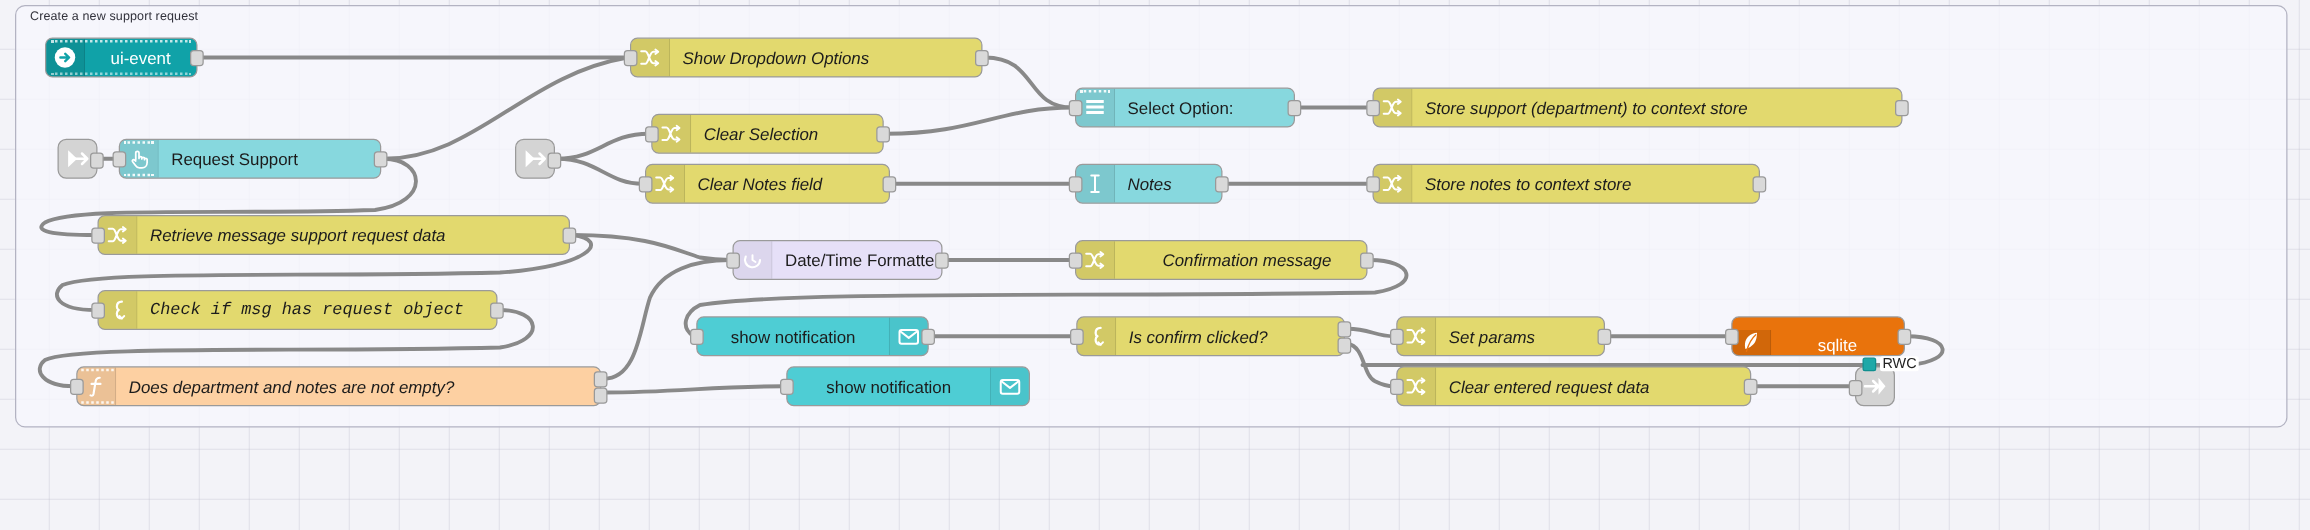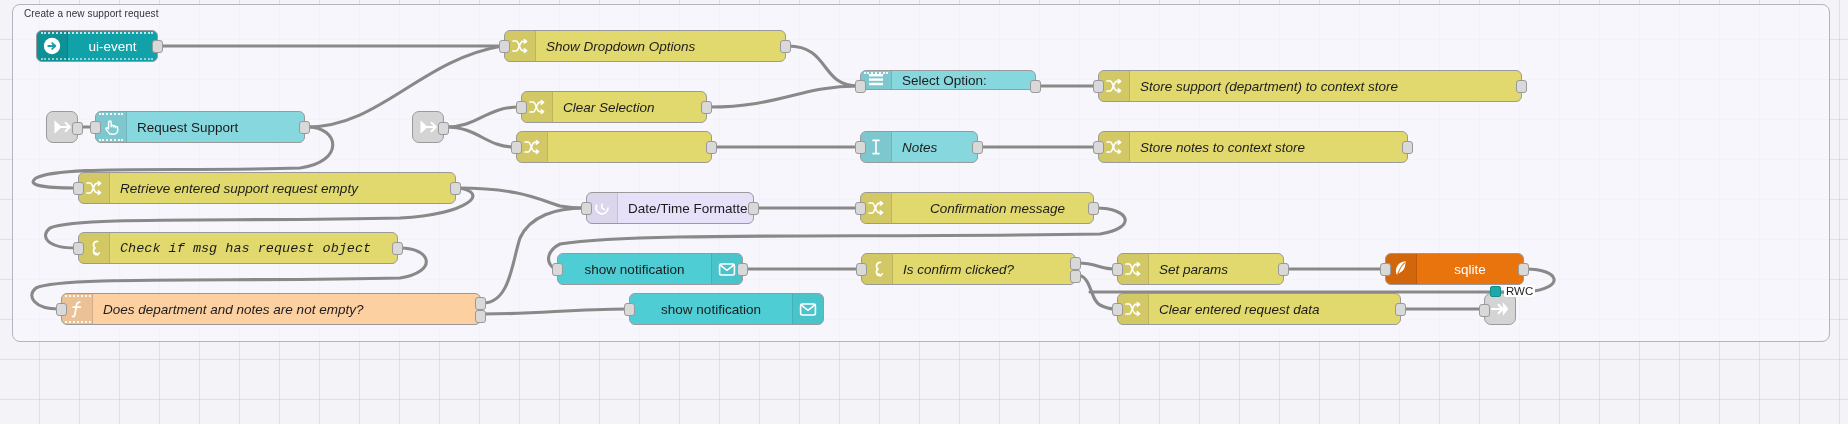--- a/index.html
+++ b/index.html
@@ -205,21 +205,21 @@
       <svg class="icon-svg" width="18" height="18" viewBox="0 0 18 18">
           <path d="M2 4h3.2c2.6 0 3.4 9.6 6.4 9.6h3.2M2 14h3.2c2.6 0 3.4-9.6 6.4-9.6H15" stroke="#fff" stroke-width="1.7" fill="none" stroke-linecap="round"></path>
           <path d="M13.3 2.6L15.6 4.4 13.3 6.2M13.3 11.8l2.3 1.8-2.3 1.8" stroke="#fff" stroke-width="1.5" fill="none" stroke-linecap="round" stroke-linejoin="round"></path>
         </svg>
     </div>
     <div class="label italic left">Show Dropdown Options</div>
     <div class="port in" style="top:9px;"></div>
     <div class="port out" style="top:9px;"></div>
   </div>
 
-  <div class="node n-ui-teal" style="left:860px;top:70px;width:176px;height:20px;">
+  <div class="node n-ui-teal" style="left:860px;top:70px;width:176px;height:32px;">
     <div class="dotted-top" style="left:3px;width:24px;right:auto;border-color:rgba(255,255,255,.9);"></div>
     <div class="icon-box">
       <svg class="icon-svg" width="18" height="16" viewBox="0 0 18 16">
           <rect x="2" y="2" width="14" height="2.4" fill="#fff"></rect>
           <rect x="2" y="6.4" width="14" height="2.4" fill="#fff"></rect>
           <rect x="2" y="10.8" width="14" height="2.4" fill="#fff"></rect>
         </svg>
     </div>
     <div class="label left">Select Option:</div>
     <div class="port in" style="top:9px;"></div>
@@ -263,20 +263,21 @@
     <div class="port out" style="top:9px;"></div>
   </div>
 
   <div class="node n-change" style="left:516px;top:131px;width:196px;height:32px;">
     <div class="icon-box">
       <svg class="icon-svg" width="18" height="18" viewBox="0 0 18 18">
           <path d="M2 4h3.2c2.6 0 3.4 9.6 6.4 9.6h3.2M2 14h3.2c2.6 0 3.4-9.6 6.4-9.6H15" stroke="#fff" stroke-width="1.7" fill="none" stroke-linecap="round"></path>
           <path d="M13.3 2.6L15.6 4.4 13.3 6.2M13.3 11.8l2.3 1.8-2.3 1.8" stroke="#fff" stroke-width="1.5" fill="none" stroke-linecap="round" stroke-linejoin="round"></path>
         </svg>
     </div>
+    <div class="label italic left">Clear Notes field</div>
     <div class="port in" style="top:9px;"></div>
     <div class="port out" style="top:9px;"></div>
   </div>
 
   <div class="node n-ui-teal" style="left:860px;top:131px;width:118px;height:32px;">
     <div class="icon-box">
       <svg class="icon-svg" width="16" height="18" viewBox="0 0 16 18">
           <path d="M5 2.4h6M5 15.6h6M8 2.4v13.2" stroke="#fff" stroke-width="1.6" fill="none" stroke-linecap="round"></path>
         </svg>
     </div>
@@ -297,21 +298,21 @@
     <div class="port out" style="top:9px;"></div>
   </div>
 
   <div class="node n-change" style="left:78px;top:172px;width:378px;height:32px;">
     <div class="icon-box">
       <svg class="icon-svg" width="18" height="18" viewBox="0 0 18 18">
           <path d="M2 4h3.2c2.6 0 3.4 9.6 6.4 9.6h3.2M2 14h3.2c2.6 0 3.4-9.6 6.4-9.6H15" stroke="#fff" stroke-width="1.7" fill="none" stroke-linecap="round"></path>
           <path d="M13.3 2.6L15.6 4.4 13.3 6.2M13.3 11.8l2.3 1.8-2.3 1.8" stroke="#fff" stroke-width="1.5" fill="none" stroke-linecap="round" stroke-linejoin="round"></path>
         </svg>
     </div>
-    <div class="label italic left">Retrieve entered support request empty</div>
+    <div class="label italic left">Retrieve message support request data</div>
     <div class="port in" style="top:9px;"></div>
     <div class="port out" style="top:9px;"></div>
   </div>
 
   <div class="node n-datetime" style="left:586px;top:192px;width:168px;height:32px;">
     <div class="icon-box" style="background:rgba(0,0,0,.045);">
       <svg class="icon-svg" width="18" height="18" viewBox="0 0 18 18">
           <path d="M15 9A6 6 0 113.6 6.2" stroke="#fff" stroke-width="1.7" fill="none" stroke-linecap="round"></path>
           <path d="M9 5.2V9l2.4 1.6" stroke="#fff" stroke-width="1.6" fill="none" stroke-linecap="round" stroke-linejoin="round"></path>
         </svg>
@@ -375,21 +376,21 @@
       <svg class="icon-svg" width="18" height="18" viewBox="0 0 18 18">
           <path d="M2 4h3.2c2.6 0 3.4 9.6 6.4 9.6h3.2M2 14h3.2c2.6 0 3.4-9.6 6.4-9.6H15" stroke="#fff" stroke-width="1.7" fill="none" stroke-linecap="round"></path>
           <path d="M13.3 2.6L15.6 4.4 13.3 6.2M13.3 11.8l2.3 1.8-2.3 1.8" stroke="#fff" stroke-width="1.5" fill="none" stroke-linecap="round" stroke-linejoin="round"></path>
         </svg>
     </div>
     <div class="label italic left">Set params</div>
     <div class="port in" style="top:9px;"></div>
     <div class="port out" style="top:9px;"></div>
   </div>
 
-  <div class="node n-sqlite" style="left:1385px;top:253px;width:139px;height:32px;">
+  <div class="node n-sqlite" style="left:1385px;top:253px;width:139px;height:32px;align-items:flex-end;">
     <div class="icon-box" style="background:rgba(0,0,0,.10);">
       <svg class="icon-svg" width="18" height="20" viewBox="0 0 18 20">
           <path d="M13.6 2.2c-5 .3-9 3.6-9.6 8.6-.3 2.4 .4 4.4 .4 4.4S9 14 11.6 10.4c2.1-2.9 2-8.2 2-8.2z" fill="#fff"></path>
           <path d="M12.6 3.8C9.7 6.4 7.2 10 5.2 17" stroke="#e9730c" stroke-width="1.1" fill="none" stroke-linecap="round"></path>
         </svg>
     </div>
     <div class="label center">sqlite</div>
     <div class="port in" style="top:9px;"></div>
     <div class="port out" style="top:9px;"></div>
   </div>

